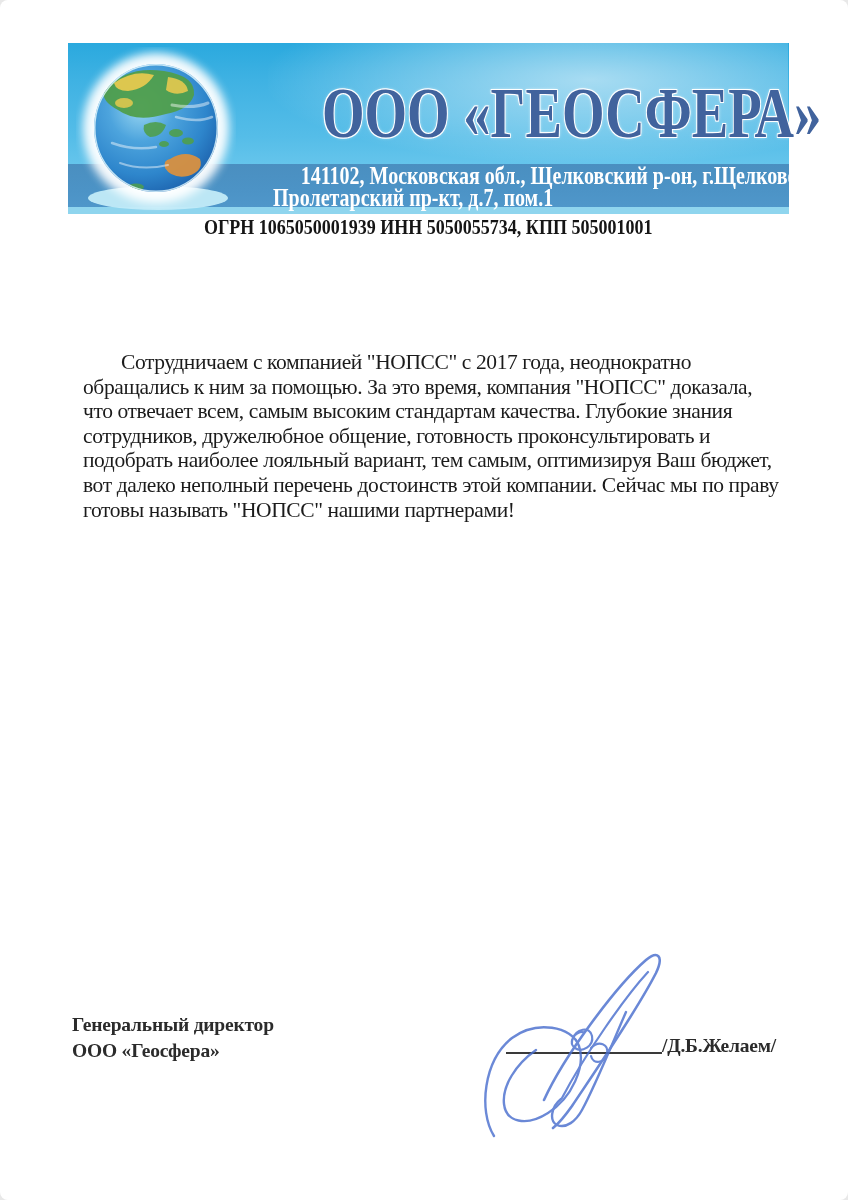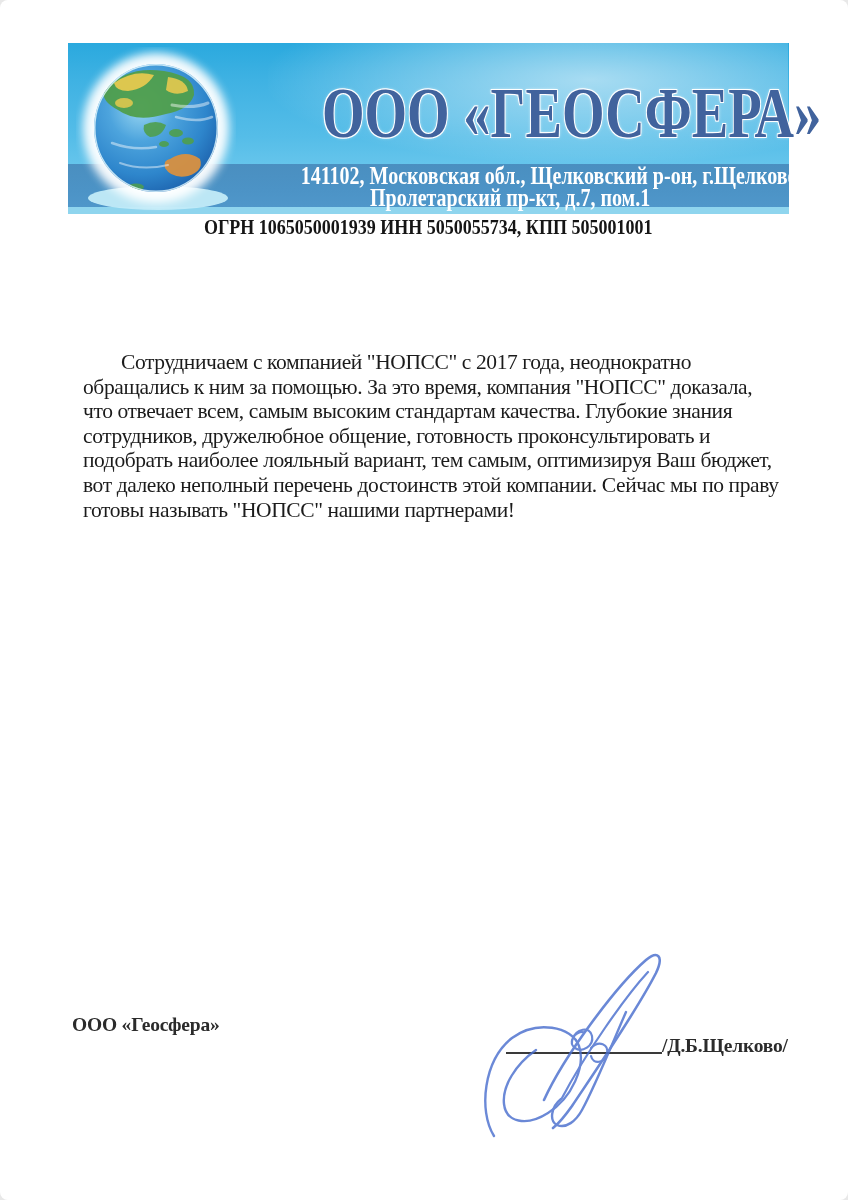--- a/index.html
+++ b/index.html
@@ -64,21 +64,20 @@
     text-shadow:
       0 0 4px rgba(255,255,255,0.95),
       1px 1px 0 #ffffff, -1px -1px 0 #ffffff,
       1px -1px 0 #ffffff, -1px 1px 0 #ffffff;
   }
 
   .banner-addr {
     position: absolute;
     left: 170px; top: 122px;
     width: 545px;
-    text-align: center;
     color: #ffffff;
     font-weight: bold;
     font-size: 25px;
     line-height: 22px;
     white-space: nowrap;
   }
   .banner-addr .squeeze {
     display: inline-block;
     transform: scaleX(0.80);
     transform-origin: 50% 50%;
@@ -225,26 +224,27 @@
 
   <div class="ogrn-line">
     <span class="squeeze">ОГРН 1065050001939 ИНН 5050055734, КПП 505001001</span>
   </div>
 
   <main class="letter-body">
     <p>Сотрудничаем с компанией "НОПСС" с 2017 года, неоднократно обращались к ним за помощью. За это время, компания "НОПСС" доказала, что отвечает всем, самым высоким стандартам качества. Глубокие знания сотрудников, дружелюбное общение, готовность проконсультировать и подобрать наиболее лояльный вариант, тем самым, оптимизируя Ваш бюджет, вот далеко неполный перечень достоинств этой компании. Сейчас мы по праву готовы называть "НОПСС" нашими партнерами!</p>
   </main>
 
   <div class="sig-title">
+    <div>Генеральный директор</div>
     <div>ООО «Геосфера»</div>
   </div>
 
   <div class="sig-line"></div>
 
-  <div class="sig-name">/Д.Б.Щелково/</div>
+  <div class="sig-name">/Д.Б.Желаем/</div>
 
   <svg class="sig-ink" viewBox="0 0 215 200" xmlns="http://www.w3.org/2000/svg">
     <g fill="none" stroke-linecap="round" stroke-linejoin="round" opacity="0.82" stroke="#4a6fce">
       <path stroke-width="2.4" d="M 16,198 C 0,172 6,122 34,100 C 58,82 94,88 101,108 C 108,128 94,160 70,175 C 48,189 28,184 26,166 C 24,148 38,126 58,112"></path>
       <path stroke-width="2.6" d="M 66,162 C 86,118 138,48 168,22 C 180,12 186,18 178,35 C 158,74 118,132 94,168 C 87,178 80,186 75,190"></path>
       <path stroke-width="2.2" d="M 84,160 C 106,118 146,60 170,34"></path>
       <path stroke-width="2.2" d="M 94,102 C 98,90 112,88 114,98 C 116,108 104,115 97,110 C 90,105 96,94 105,94"></path>
       <path stroke-width="2.2" d="M 113,110 C 121,102 131,106 129,116 C 127,125 115,127 113,118"></path>
       <path stroke-width="2.4" d="M 148,74 C 134,106 118,146 104,172 C 98,183 88,191 79,187 C 71,183 73,169 83,161"></path>
     </g>

